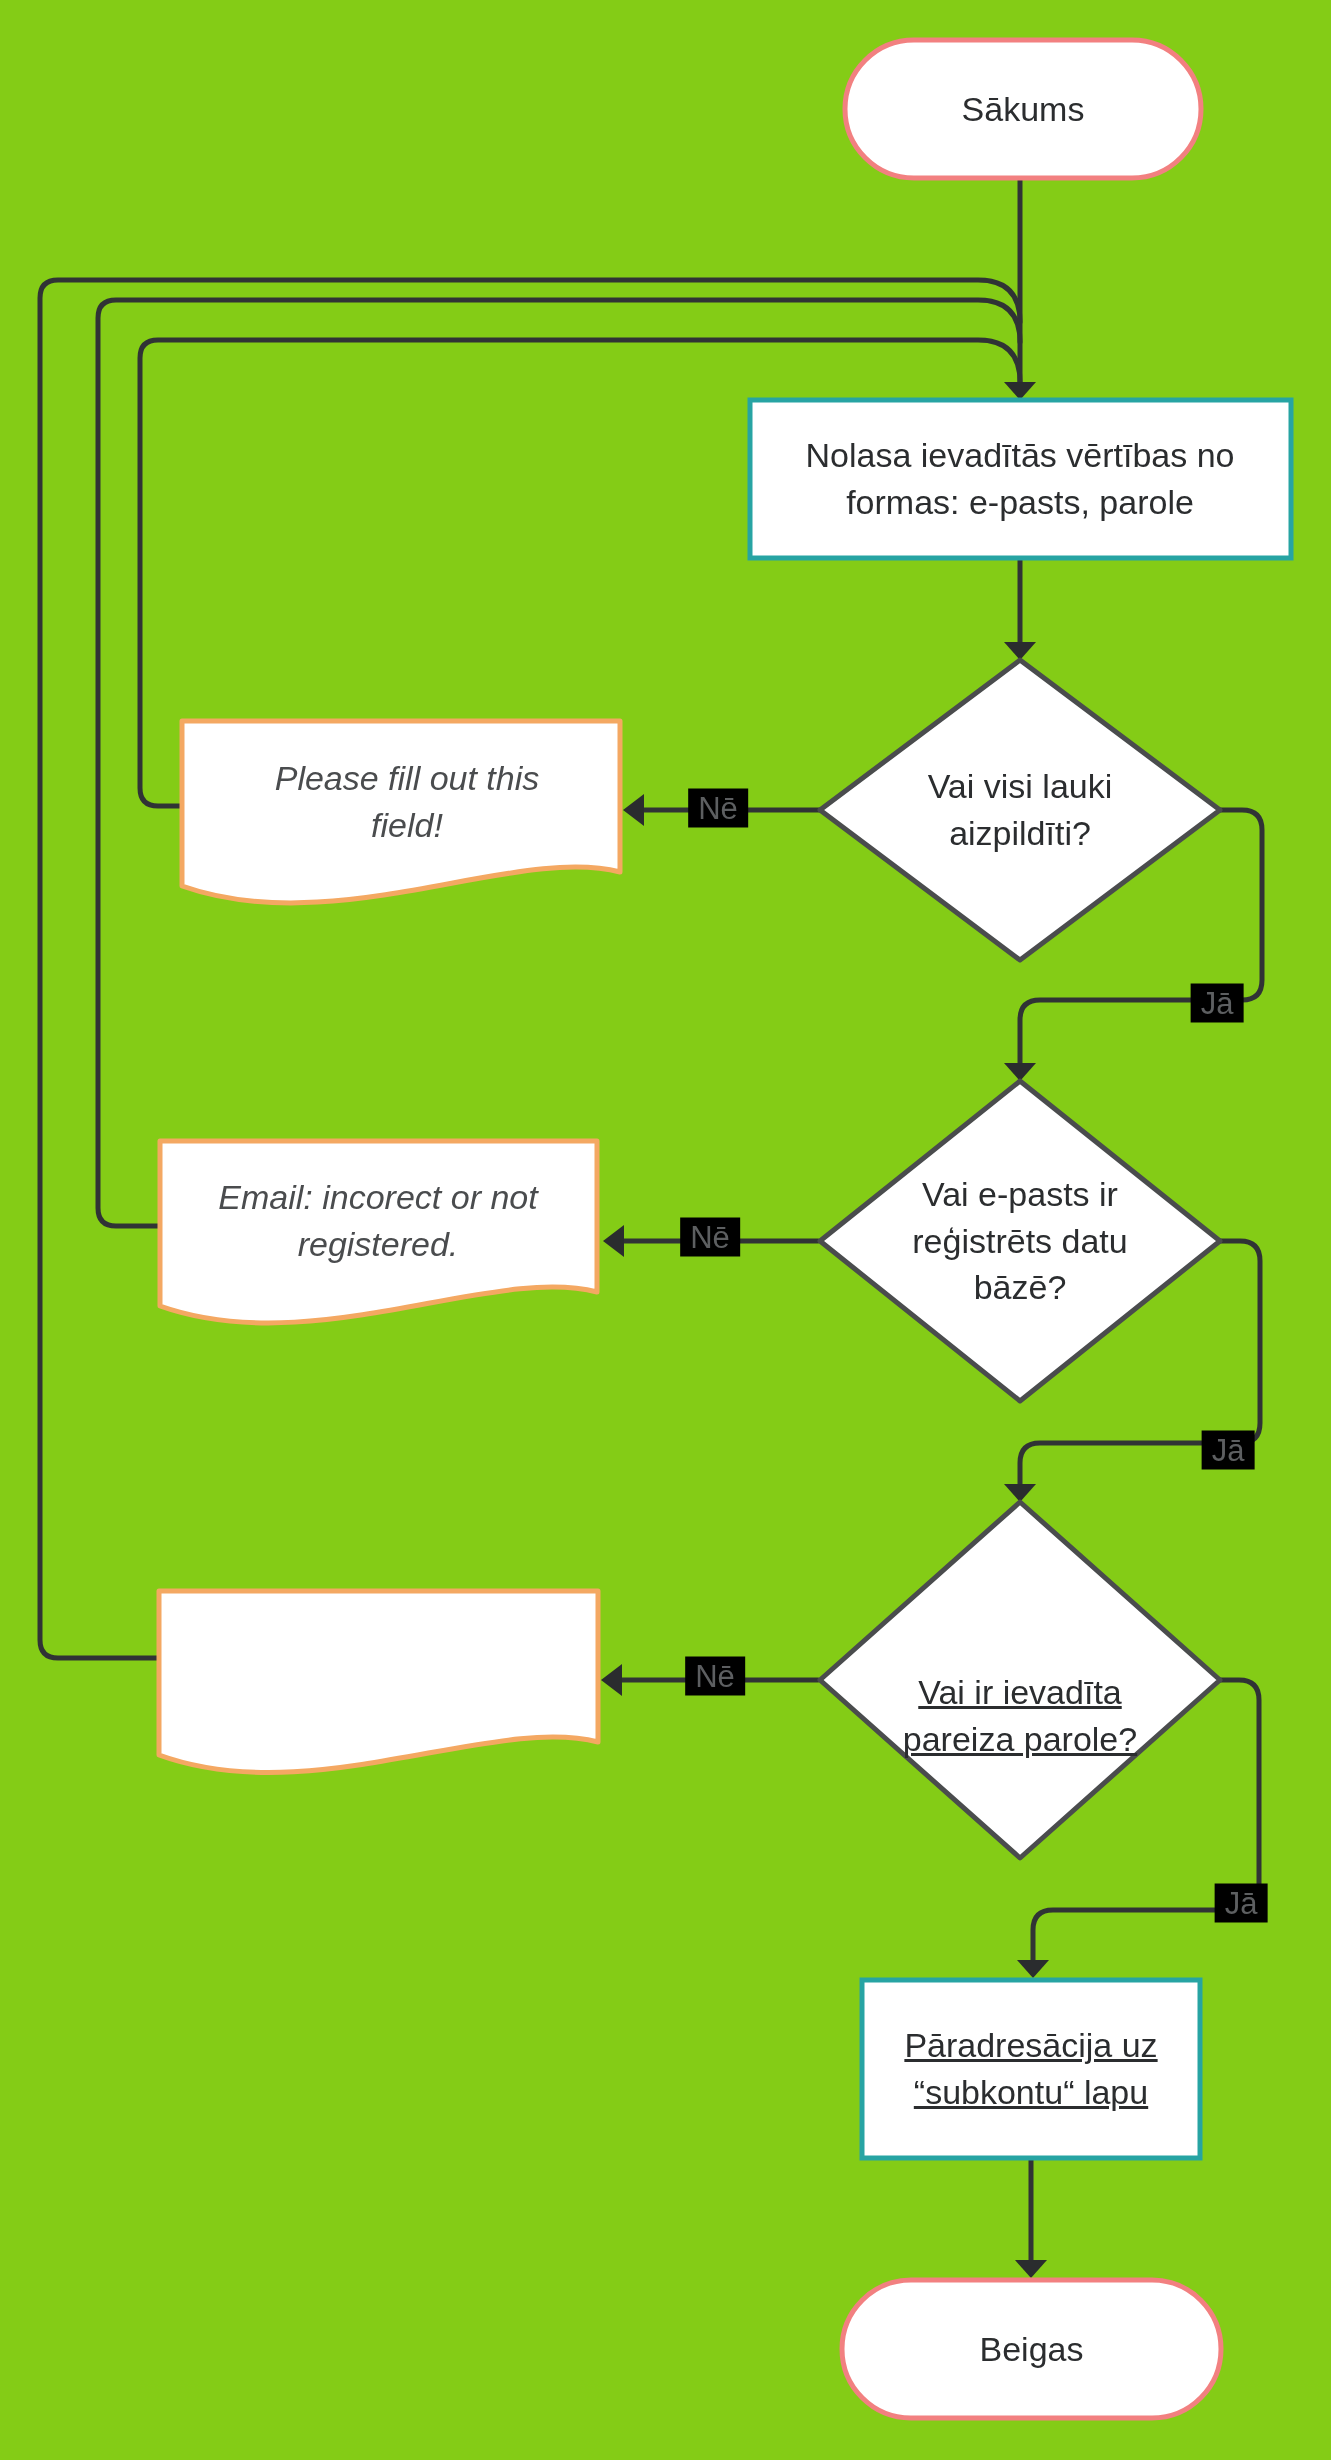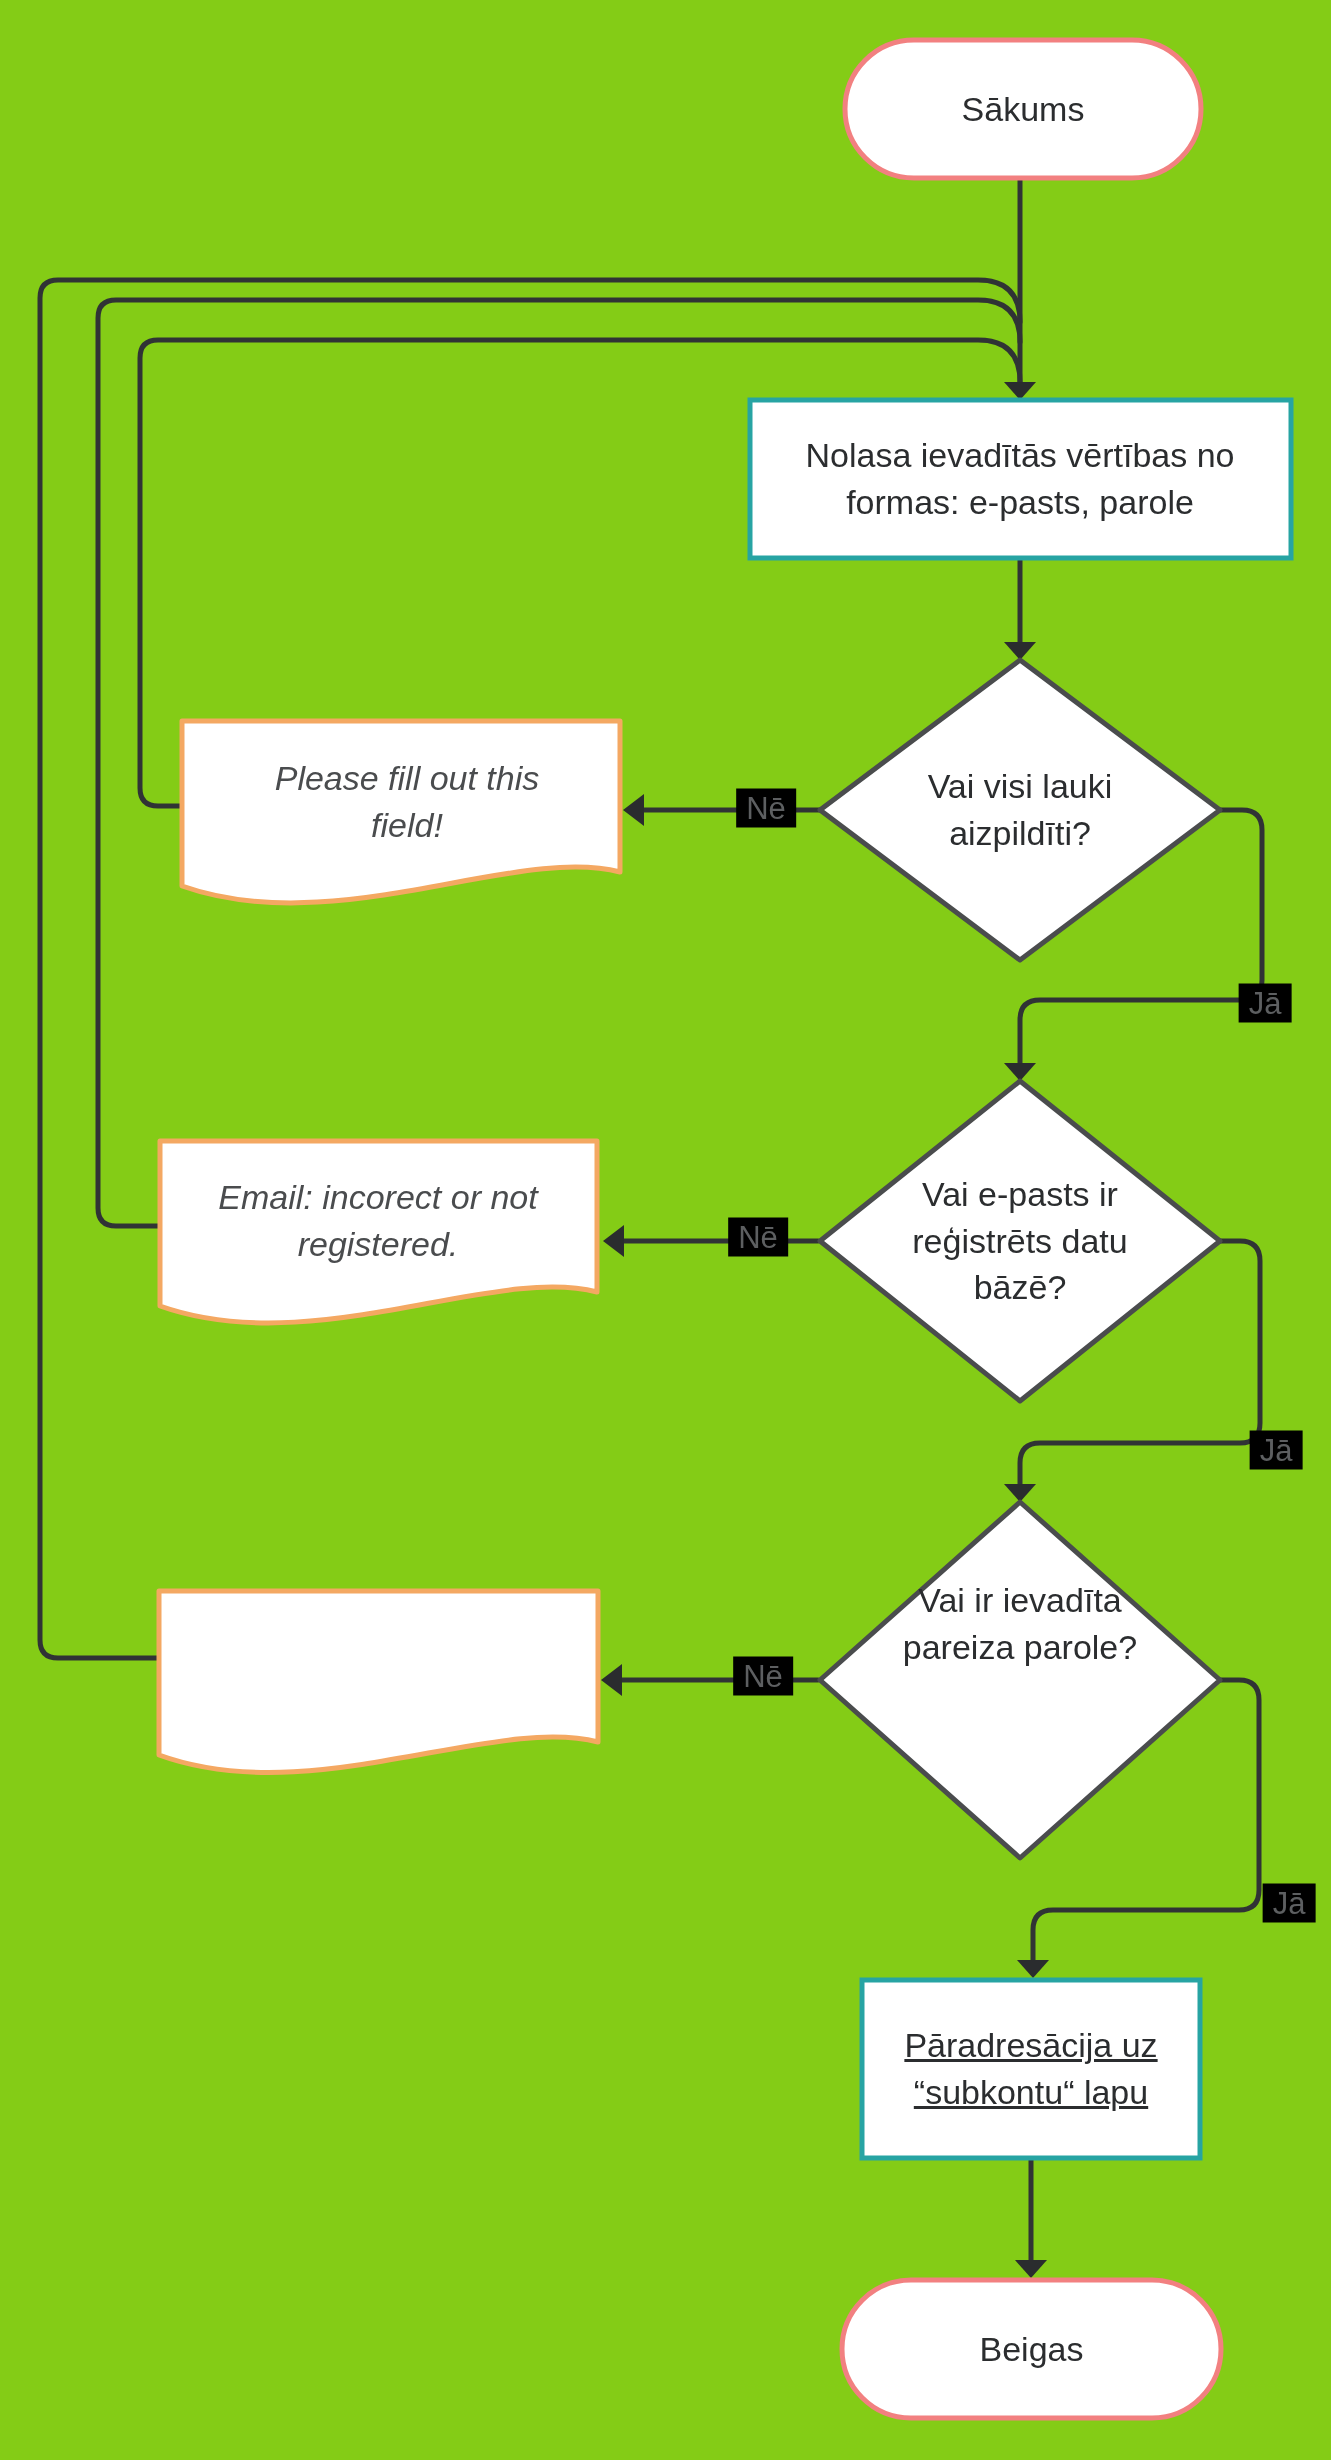--- a/index.html
+++ b/index.html
@@ -24,21 +24,20 @@
     font-style:italic;
   }
   .edge-label{
     position:absolute;
     transform:translate(-50%,-50%);
     background:#000000;
     color:#5d5f61;
     font-size:31px;line-height:1;
     padding:4px 10px;
     white-space:nowrap;
-    margin-left:48px;
   }
 </style>
 </head>
 <body>
 
 <div class="canvas">
 
   <svg class="layer" width="1331" height="2460" viewBox="0 0 1331 2460">
 
     <g stroke="#303335" stroke-width="5" fill="none" stroke-linecap="round">
@@ -97,21 +96,21 @@
   <div class="node-label" style="left:780px;top:398px;width:480px;height:162px;">Nolasa ievadītās vērtības no formas: e-pasts, parole</div>
 
   <div class="node-label" style="left:860px;top:660px;width:320px;height:300px;">Vai visi lauki aizpildīti?</div>
 
   <div class="node-label doc-label" style="left:247px;top:718px;width:320px;height:168px;">Please fill out this field!</div>
 
   <div class="node-label" style="left:865px;top:1081px;width:310px;height:320px;">Vai e-pasts ir reģistrēts datu bāzē?</div>
 
   <div class="node-label doc-label" style="left:218px;top:1138px;width:320px;height:166px;">Email: incorect or not registered.</div>
 
-  <div class="node-label" style="left:865px;top:1446px;width:310px;height:356px;">Vai ir ievadīta pareiza parole?</div>
+  <div class="node-label" style="left:865px;top:1538px;width:310px;height:356px;text-decoration:underline;">Vai ir ievadīta pareiza parole?</div>
 
 
   <div class="node-label" style="left:876px;top:1978px;width:310px;height:182px;text-decoration:underline;">Pāradresācija uz “subkontu“ lapu</div>
 
   <div class="node-label" style="left:842px;top:2280px;width:379px;height:138px;">Beigas</div>
 
   <div class="edge-label" style="left:718px;top:808px;">Nē</div>
   <div class="edge-label" style="left:1217px;top:1003px;">Jā</div>
 
   <div class="edge-label" style="left:710px;top:1237px;">Nē</div>

